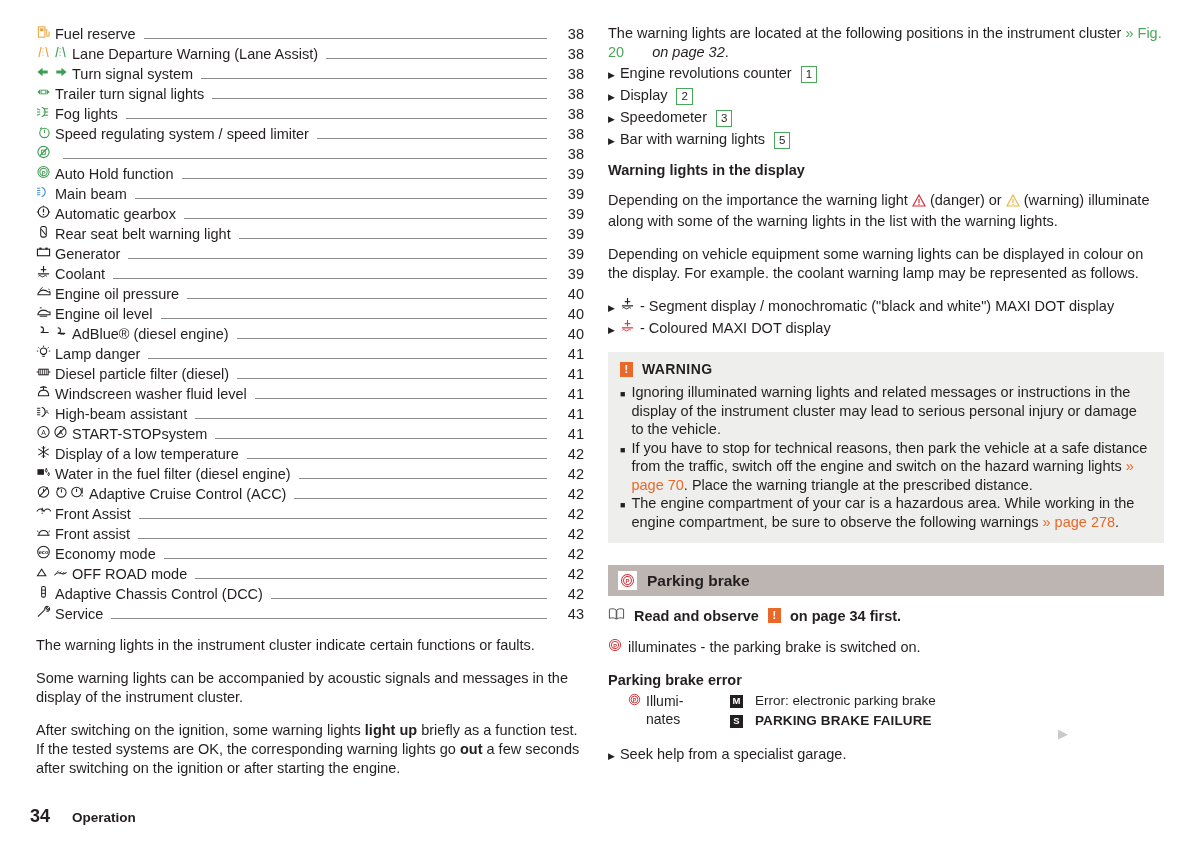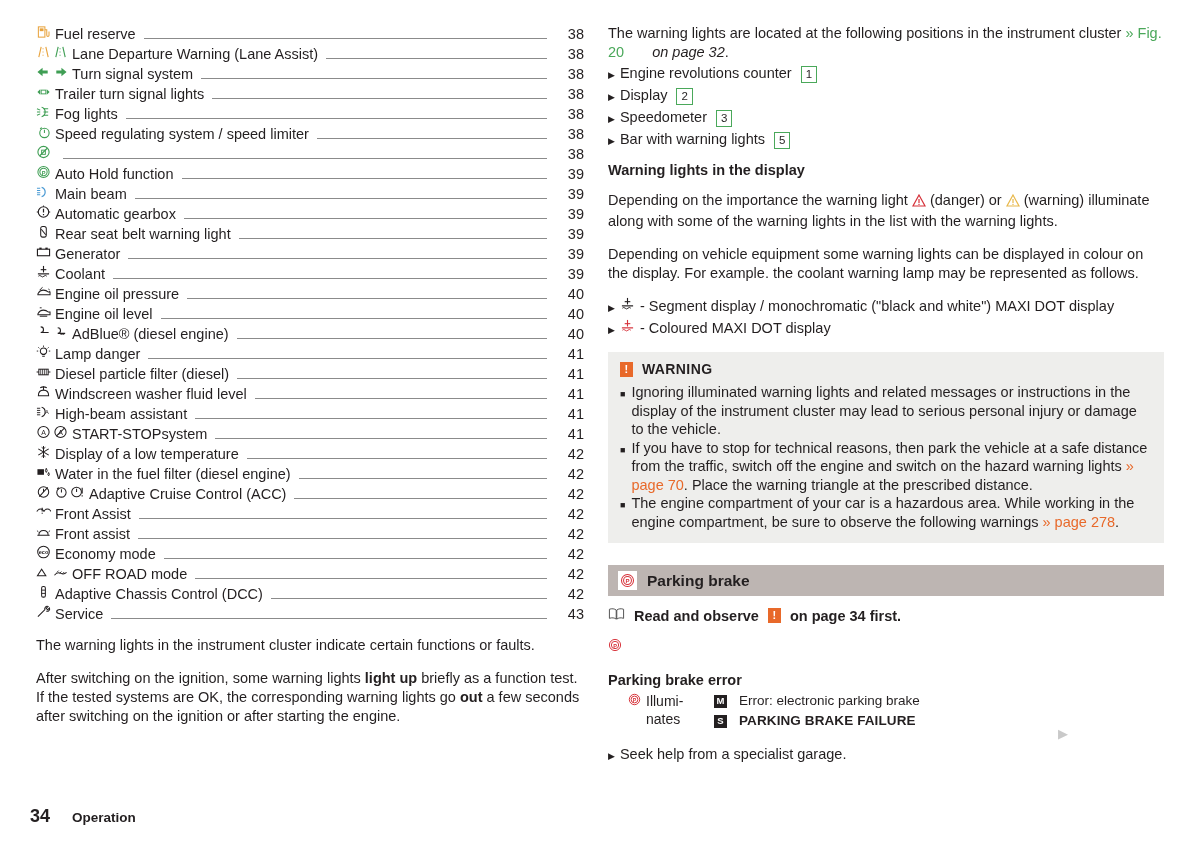--- a/index.html
+++ b/index.html
@@ -103,21 +103,21 @@
 
   .readobs {
     display:flex; align-items:center; gap:9px;
     font-size:14.5px; font-weight:bold; margin-top:11px;
   }
 
   .illum-line { font-size:14.5px; line-height:19px; margin-top:14px; display:flex; align-items:baseline; gap:6px;}
 
   .pb-err-title { font-size:14.5px; font-weight:bold; margin-top:15px; }
 
-  .pb-table { display:flex; margin-top:4px; padding-left:20px; gap:0; }
+  .pb-table { display:flex; margin-top:4px; padding-left:20px; gap:16px; }
   .pb-col1 { width:86px; font-size:14px; line-height:18px; }
   .pb-col1-row { display:flex; gap:5px; align-items:baseline; }
   .pb-col2 { display:flex; flex-direction:column; gap:2px; }
   .pb-msgrow { display:flex; align-items:center; gap:12px; font-size:13.5px; line-height:18px; }
   .msbadge {
     display:inline-flex; align-items:center; justify-content:center;
     width:13px; height:13px; background:#231f20; color:#ffffff;
     font-size:9.5px; font-weight:bold; line-height:1; flex:0 0 13px;
   }
   .pb-msg-bold { font-weight:bold; font-size:13.5px; letter-spacing:.1px; }
@@ -517,20 +517,21 @@
               </svg></span>
           </span>
           <span class="toc-label">Service</span>
           <span class="toc-dots"></span>
           <span class="toc-page">43</span>
         </li>
       </ul>
 
     <div class="left-body">
       <p class="para">The warning lights in the instrument cluster indicate certain functions or faults.</p>
+      <p class="para">Some warning lights can be accompanied by acoustic signals and messages in the display of the instrument cluster.</p>
       <p class="para"><span>After switching on the ignition, some warning lights </span><span class="bold">light up</span><span> briefly as a function test. If the tested systems are OK, the corresponding warning lights go </span><span class="bold">out</span><span> a few seconds after switching on the ignition or after starting the engine.</span></p>
     </div>
   </div>
 
   <div class="col-right">
 
     <p class="para para-tight" style="margin-bottom:2px;"><span>The warning lights are located at the following positions in the instrument cluster </span><span class="glink">» Fig. 20</span><span class="ital"> on page 32</span><span>.</span></p>
 
     <div id="positions-list">
         <div class="bullet">
@@ -633,20 +634,21 @@
       <span class="excl">!</span>
       <span>on page 34 first.</span>
     </div>
 
     <div class="illum-line">
       <span class="svgic"><svg width="14" height="14" viewBox="0 0 16 16">
             <circle cx="8" cy="8" r="6.4" fill="none" stroke="#d6323a" stroke-width="1.1"></circle>
             <circle cx="8" cy="8" r="4.2" fill="none" stroke="#d6323a" stroke-width="1.1"></circle>
             <text x="8" y="11" font-size="6.4" font-family="Liberation Sans, sans-serif" font-weight="bold" fill="#d6323a" text-anchor="middle">P</text>
           </svg></span>
+      <span>illuminates - the parking brake is switched on.</span>
     </div>
 
     <div class="pb-err-title">Parking brake error</div>
 
     <div class="pb-table">
       <div class="pb-col1">
         <div class="pb-col1-row">
           <span class="svgic"><svg width="13" height="13" viewBox="0 0 16 16">
                 <circle cx="8" cy="8" r="6.4" fill="none" stroke="#d6323a" stroke-width="1.2"></circle>
                 <circle cx="8" cy="8" r="4.2" fill="none" stroke="#d6323a" stroke-width="1.2"></circle>

